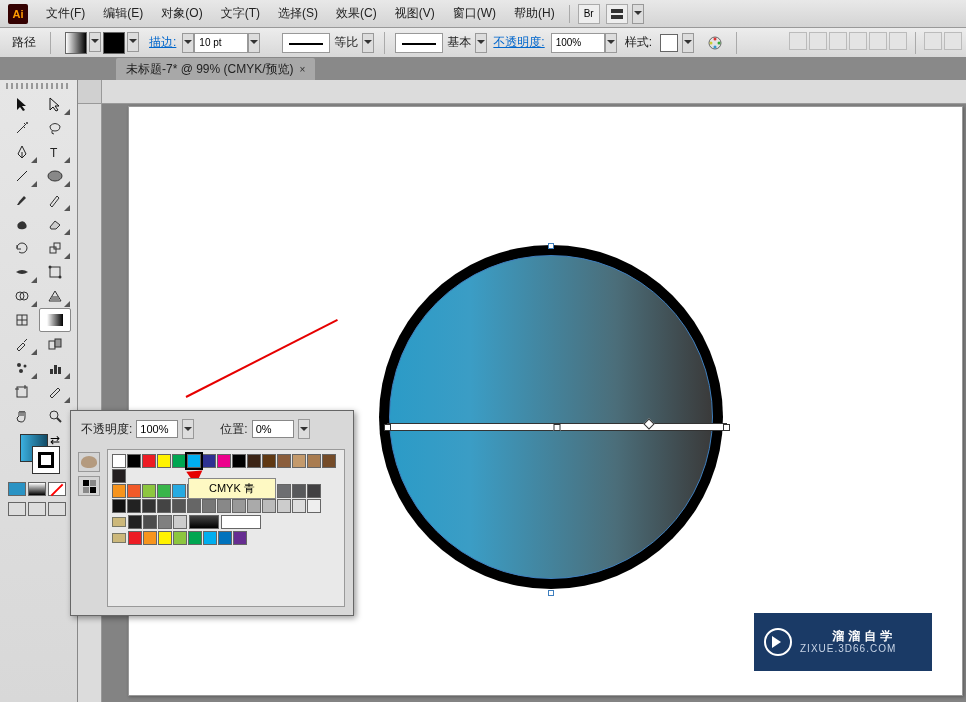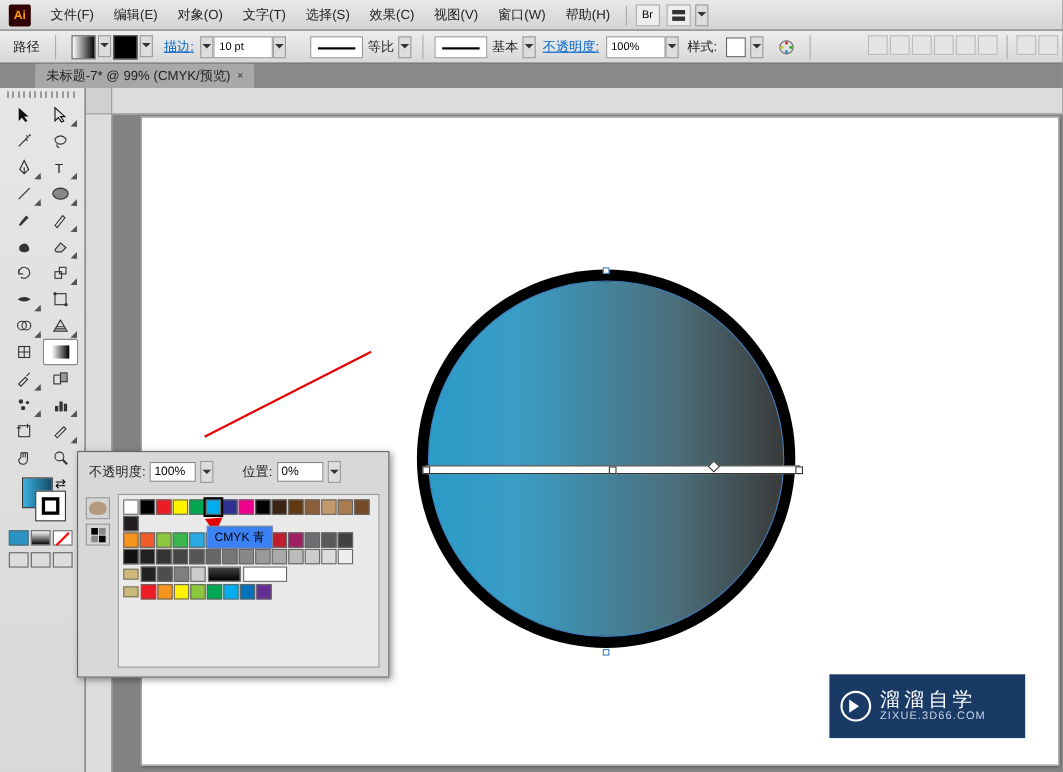--- a/index.html
+++ b/index.html
@@ -24,21 +24,21 @@
 .ctrl-drop { width:12px; height:20px; border:1px solid #999; background:#ddd; display:flex; align-items:center; justify-content:center; }
 .ctrl-drop::after { content:""; border:4px solid transparent; border-top-color:#333; margin-top:3px; }
 .stroke-line { width:48px; height:20px; border:1px solid #999; background:#fff; position:relative; }
 .stroke-line::after { content:""; position:absolute; top:50%; left:6px; right:6px; border-top:2px solid #000; }
 .ctrl-group { display:flex; align-items:center; }
 .vsep { width:1px; height:22px; background:#aaa; margin:0 6px; }
 .align-icons { display:flex; gap:2px; margin-left:auto; margin-right:4px; }
 .align-btn { width:18px; height:18px; border:1px solid #bbb; background:#e4e4e4; position:relative; }
 
 
-.tabbar { height:22px; background:#898989; display:flex; align-items:flex-end; padding-left:32px; }
+.tabbar { height:22px; background:#898989; display:flex; align-items:flex-end; padding-left:116px; }
 .doc-tab { background:#a8a8a8; padding:3px 10px 2px 10px; color:#222; border-top-left-radius:2px; border-top-right-radius:2px; font-size:11px; display:flex; align-items:center; gap:6px; }
 .tab-close { font-size:10px; color:#333; }
 
 
 .workspace { position:absolute; top:80px; left:78px; right:0; bottom:0; background:#838383; }
 .canvas { position:absolute; top:26px; left:50px; width:835px; height:590px; background:#fff; border:1px solid #999; box-shadow:1px 1px 3px rgba(0,0,0,.3); }
 .ruler-h { position:absolute; top:0; left:24px; right:0; height:24px; background:#dcdcdc; border-bottom:1px solid #999; }
 .ruler-v { position:absolute; top:24px; left:0; width:24px; bottom:0; background:#dcdcdc; border-right:1px solid #999; }
 .ruler-corner { position:absolute; top:0; left:0; width:24px; height:24px; background:#d0d0d0; border-right:1px solid #999; border-bottom:1px solid #999; }
 
@@ -53,21 +53,21 @@
 .grad-diamond { position:absolute; width:8px; height:8px; background:#fff; border:1px solid #333; transform:rotate(45deg); top:-4px; left:76%; }
 .sel-handle { position:absolute; width:6px; height:6px; border:1px solid #3f7fbe; background:#fff; }
 .sh-top { top:136px; left:419px; }
 .sh-bot { top:483px; left:419px; }
 
 
 .watermark { position:absolute; right:30px; bottom:24px; width:178px; height:58px; background:#1a3a66; color:#fff; display:flex; align-items:center; padding:0 10px; gap:8px; }
 .wm-play { width:28px; height:28px; border:2px solid #fff; border-radius:50%; display:flex; align-items:center; justify-content:center; }
 .wm-play::after { content:""; border:6px solid transparent; border-left:9px solid #fff; margin-left:3px; }
 .wm-text { display:flex; flex-direction:column; line-height:1.1; }
-.wm-main { font-size:18px; font-weight:normal; letter-spacing:4px; }
+.wm-main { font-size:12px; font-weight:bold; letter-spacing:4px;text-align:right; }
 .wm-sub { font-size:10px; color:#c8d4e6; letter-spacing:1px; }
 
 
 .toolbar { position:absolute; top:80px; left:0; width:78px; background:linear-gradient(#e6e6e6,#d8d8d8); bottom:0; border-right:1px solid #888; }
 .tool-rule { height:6px; background:repeating-linear-gradient(90deg,#999 0 2px,transparent 2px 5px); margin:3px 6px; }
 .tool-grid { display:grid; grid-template-columns:1fr 1fr; gap:0; padding:0 6px; }
 .tool-btn { width:32px; height:24px; display:flex; align-items:center; justify-content:center; cursor:pointer; position:relative; }
 .tool-btn.sel { background:#fff; border:1px solid #888; border-radius:2px; }
 .tool-btn .tri { position:absolute; right:1px; bottom:1px; border:3px solid transparent; border-right-color:#555; border-bottom-color:#555; }
 .fill-stroke { position:relative; height:46px; margin:6px 6px 2px 20px; }
@@ -93,21 +93,21 @@
 
 .swatch-area { position:absolute; top:38px; left:36px; right:8px; bottom:8px; border:1px solid #999; background:#e9e9e9; padding:4px; overflow:hidden; }
 .sw-grid { display:flex; flex-wrap:wrap; gap:1px; }
 .sw { width:14px; height:14px; border:1px solid #666; flex-shrink:0; }
 .sw.hl { outline:2px solid #000; z-index:2; }
 .sw-folder { display:flex; align-items:center; gap:2px; margin-top:2px; }
 .folder-ic { width:14px; height:10px; background:#ccb87a; border:1px solid #776; }
 .long-sw { height:14px; border:1px solid #666; flex-shrink:0; }
 
 
-.tooltip { position:absolute; top:478px; left:188px; background:#3b82f6; border:1px solid #888; padding:2px 6px; font-size:11px; z-index:50; }
+.tooltip { position:absolute; top:478px; left:188px; background:#fef9c3; border:1px solid #888; padding:2px 20px; font-size:11px; z-index:50; }
 
 
 .arrow-line { position:absolute; top:396px; left:186px; width:170px; height:2px; background:#e60000; transform-origin:left center; transform:rotate(-27deg); z-index:45; }
 .arrow-head { position:absolute; top:465px; left:178px; z-index:46; }
 .arrow-head::before { content:""; display:block; border:8px solid transparent; border-right:14px solid #e60000; transform:rotate(25deg); }
 
 svg { display:block; }
 </style>
 </head>
 <body>

